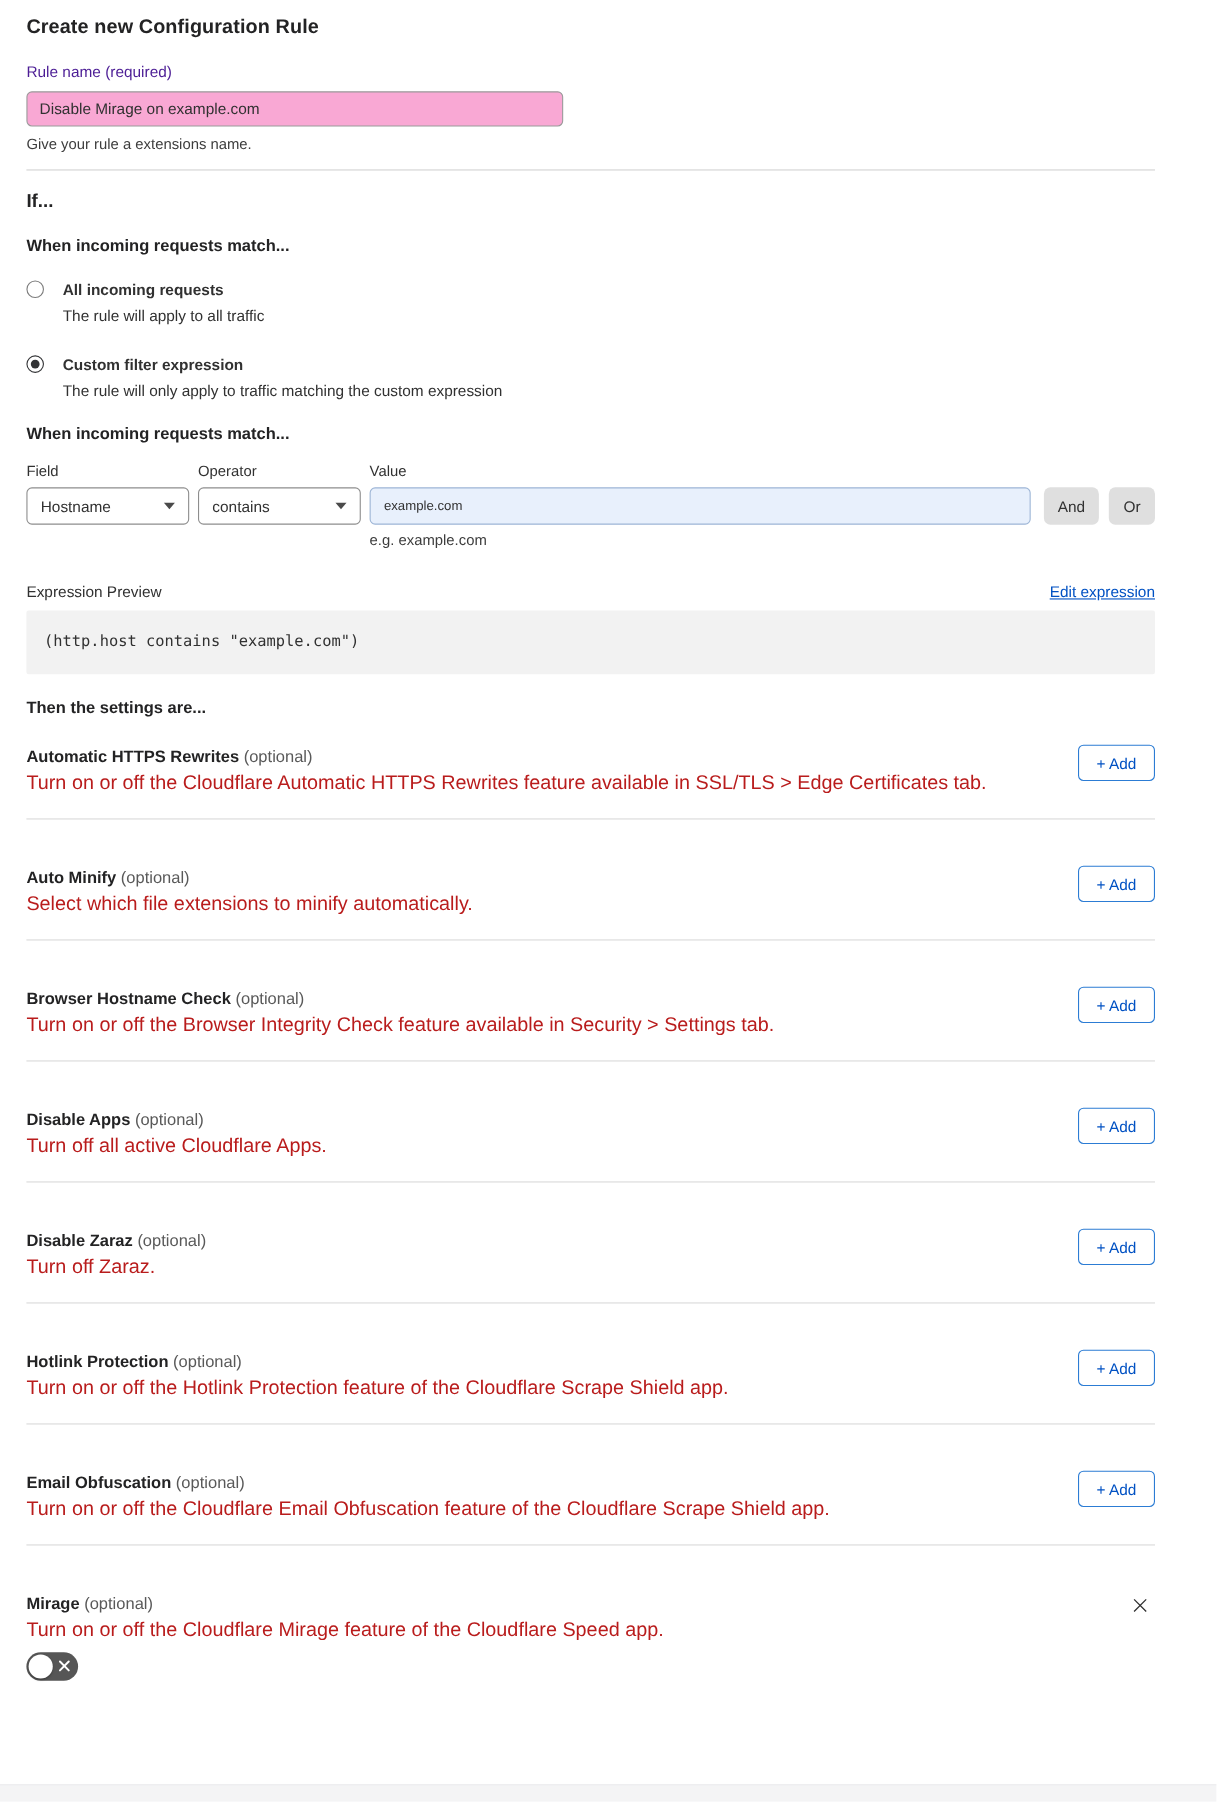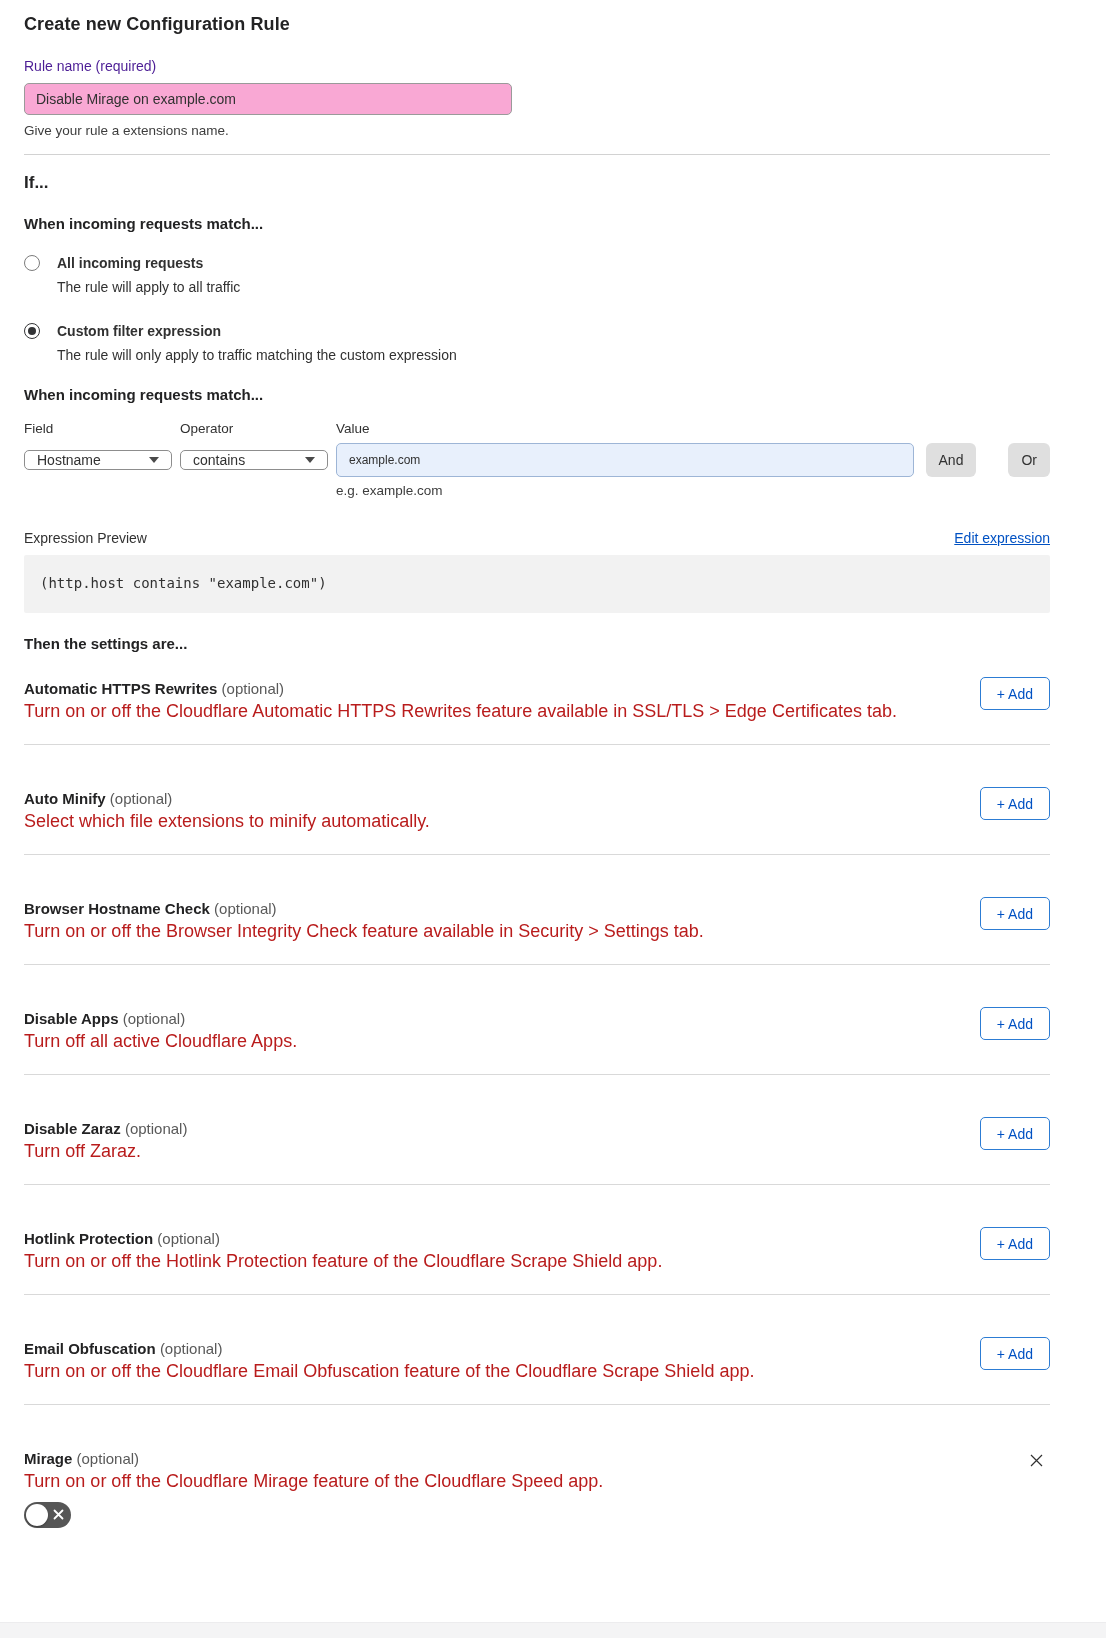--- a/index.html
+++ b/index.html
@@ -44,37 +44,37 @@
   .radio-label { font-size:14px; font-weight:700; color:#313131; line-height:18px; }
   .radio-desc { font-size:14px; color:#313131; line-height:18px; margin-top:6px; }
 
   .builder-heading { margin-top:42px; }
   .builder-labels { display:flex; gap:8px; margin-top:18px; font-size:13.5px; color:#313131; }
   .builder-labels .lbl-field, .builder-labels .lbl-operator { width:148px; }
   .builder-labels .lbl-value { flex:1; }
 
   .builder-row { display:flex; gap:8px; margin-top:7px; align-items:center; }
   .select-box {
-    width:148px; height:20px; border:1px solid #8d8d8d; border-radius:5px;
+    width:148px; height:34px; border:1px solid #8d8d8d; border-radius:5px;
     background:#fff; display:flex; align-items:center; justify-content:space-between;
     padding:0 12px; font-size:14px; color:#313131; cursor:pointer; flex:none;
   }
   .caret { width:0; height:0; border-left:5px solid transparent; border-right:5px solid transparent; border-top:6px solid #4a4a4a; }
   .value-input {
     flex:1; height:34px; border:1px solid #9db5d6; border-radius:5px;
     background:#e8f0fc; padding:0 12px; font-size:12px; color:#313131;
     font-family:"Liberation Sans","DejaVu Sans",sans-serif; outline:none; min-width:0;
   }
   .conj-btn {
     height:34px; border:none; border-radius:6px; background:#dfdfdf;
     color:#313131; font-size:14px; padding:0 13px; cursor:pointer; flex:none;
     font-family:"Liberation Sans","DejaVu Sans",sans-serif;
   }
   .conj-btn.and { margin-left:4px; }
-  .conj-btn.or { margin-left:24px; }
+  .conj-btn.or { margin-left:1px; }
   .value-hint { margin-left:312px; margin-top:6px; font-size:13.5px; color:#3d3d3d; }
 
   .preview-row { display:flex; justify-content:space-between; align-items:baseline; margin-top:32px; }
   .preview-label { font-size:14px; color:#313131; }
   .edit-link { font-size:14px; color:#0051c3; text-decoration:underline; cursor:pointer; }
   .code-block {
     margin-top:9px; background:#f2f2f2; border-radius:2px;
     padding:20px 16px 22px; font-family:"DejaVu Sans Mono","Liberation Mono",monospace;
     font-size:14px; color:#313131; white-space:pre;
   }
@@ -90,21 +90,21 @@
   .setting-optional { font-weight:400; color:#595959; }
   .setting-desc { margin-top:5px; font-size:18px; color:#b91c1c; line-height:17px; }
   .add-btn {
     flex:none; height:33px; min-width:70px; padding:0 16px; margin-top:-2px;
     background:#fff; border:1px solid #2c7cd4; border-radius:5px;
     color:#0051c3; font-size:14px; cursor:pointer;
     font-family:"Liberation Sans","DejaVu Sans",sans-serif;
   }
 
   .mirage-section { padding:44px 0 0; }
-  .mirage-head { display:flex; justify-content:space-between; align-items:flex-end;gap:46px; }
+  .mirage-head { display:flex; justify-content:space-between; align-items:center;gap:46px; }
   .close-x {
     margin-right:6px; margin-top:1px; cursor:pointer; line-height:0;
   }
   .toggle {
     margin-top:12px; width:47px; height:26px; border-radius:13px;
     background:#565656; position:relative; cursor:pointer; display:inline-block;
   }
   .toggle-knob {
     position:absolute; left:2px; top:2px; width:22px; height:22px;
     border-radius:50%; background:#ffffff; box-shadow:0 1px 2px rgba(0,0,0,.35);

